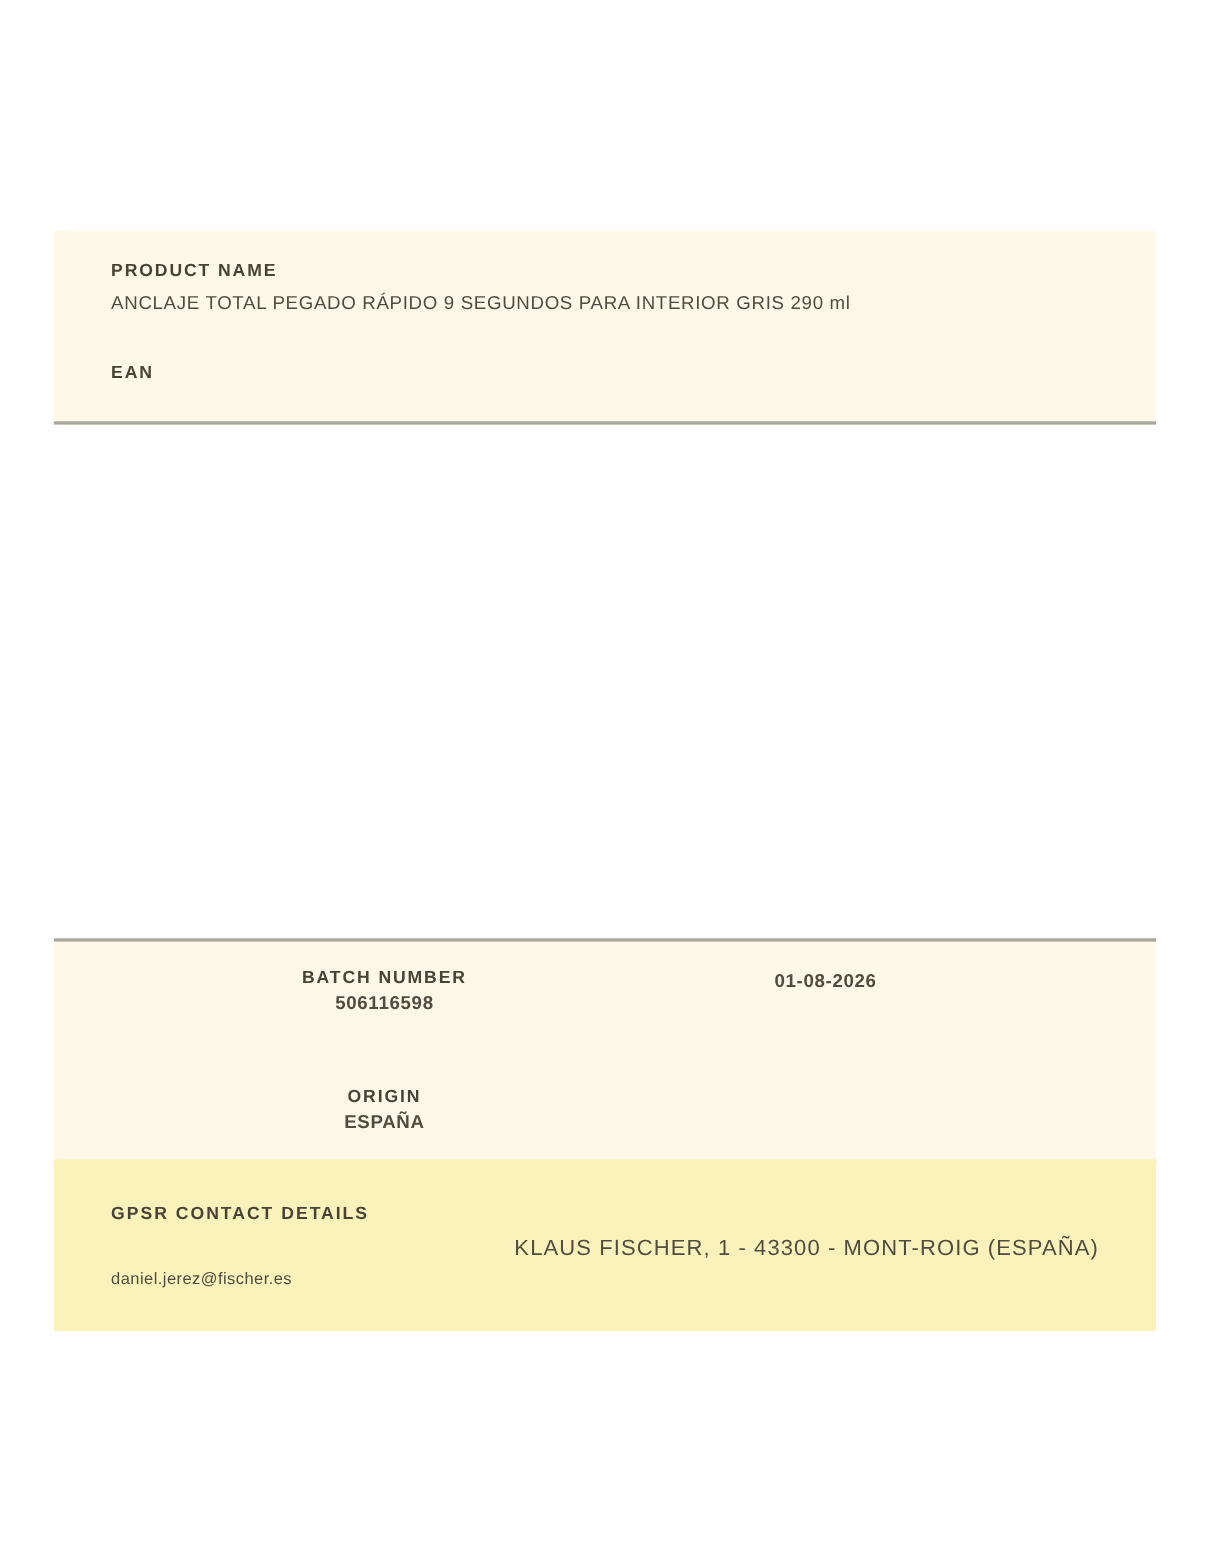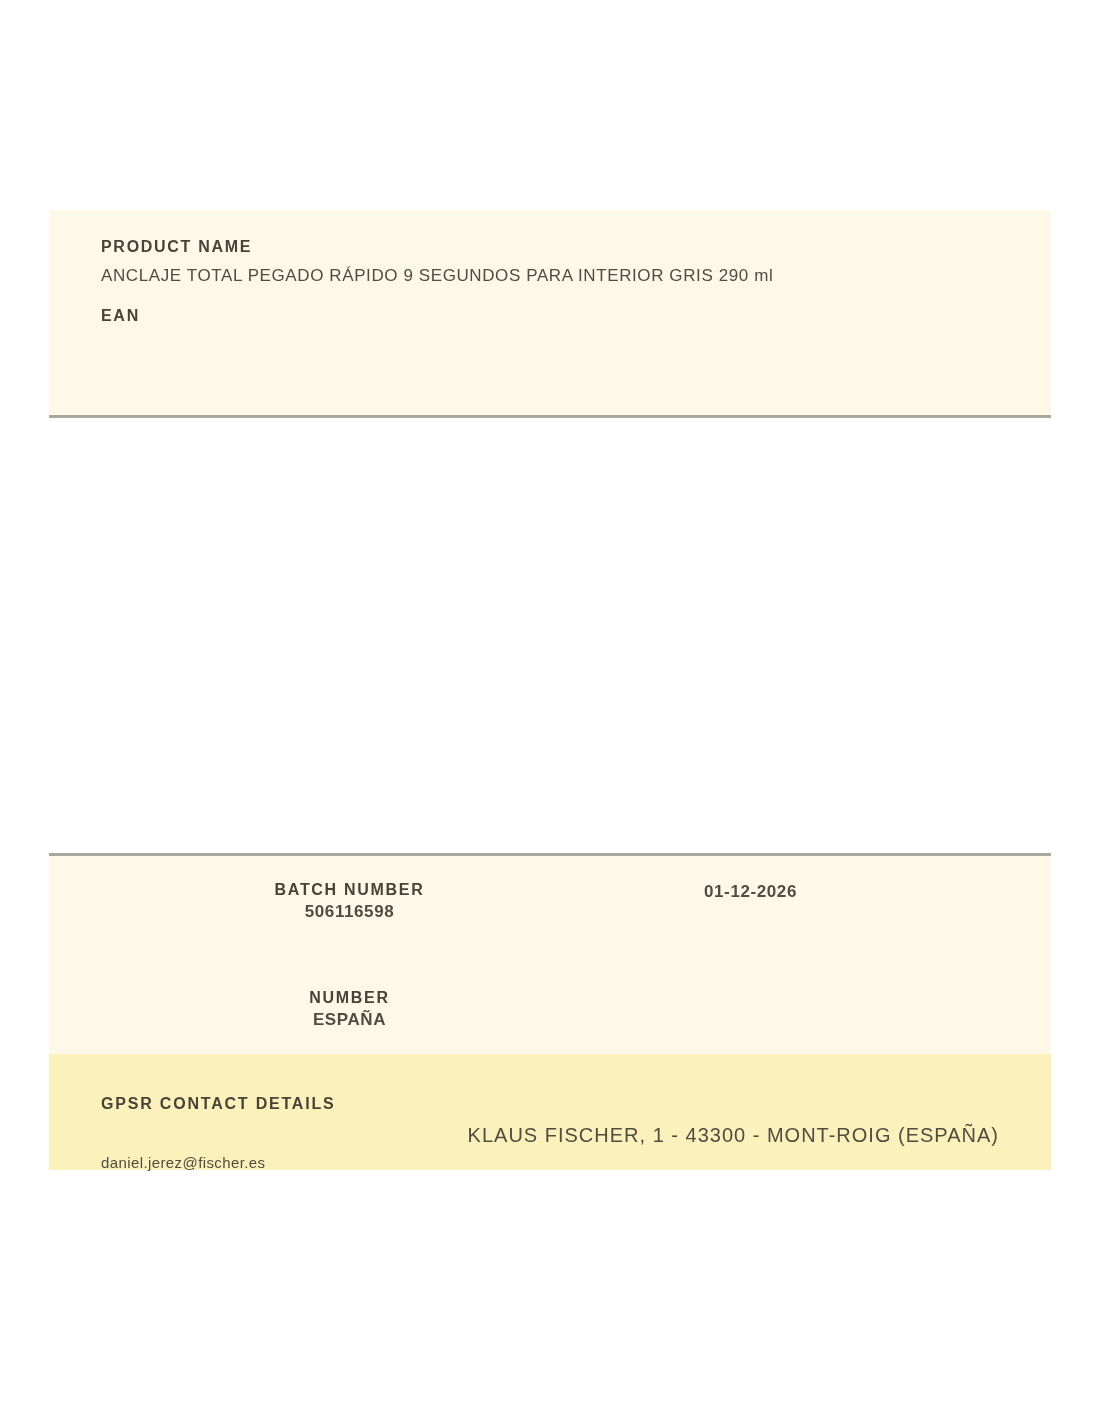--- a/index.html
+++ b/index.html
@@ -22,59 +22,59 @@
     background: var(--page_bg);
     overflow: hidden;
   }
   .panel {
     position: absolute;
     left: 49px;
     width: 1002px;
   }
   .product-panel {
     top: 210px;
-    height: 208px;
+    height: 176px;
     background: var(--cream);
     border-bottom: 3px solid var(--divider);
     padding: 27px 52px 0 52px;
   }
   .field-label {
     font-size: 16px;
     font-weight: bold;
     letter-spacing: 1.7px;
     color: var(--label_color);
     line-height: 20px;
   }
   .field-value {
     font-size: 17px;
     font-weight: normal;
     letter-spacing: 0.6px;
     color: var(--value_color);
     line-height: 20px;
   }
   .product-panel .field-value { margin-top: 9px; }
-  .product-panel .ean-block { margin-top: 20px; }
+  .product-panel .ean-block { margin-top: 44px; }
 
   .info-panel {
     top: 853px;
     height: 205px;
     background: var(--cream);
     border-top: 3px solid var(--divider);
     border-bottom: 3px solid var(--divider);
     padding: 24px 100px 0 100px;
     display: grid;
     grid-template-columns: 1fr 1fr;
     row-gap: 40px;
     text-align: center;
   }
   .info-cell .field-value { margin-top: 2px; font-weight: bold; }
 
   .gpsr-panel {
     top: 1054px;
-    height: 116px;
+    height: 156px;
     background: var(--yellow);
     padding: 40px 52px 0 52px;
   }
   .gpsr-heading {
     font-size: 16px;
     font-weight: bold;
     letter-spacing: 1.8px;
     color: var(--label_color);
     line-height: 20px;
     text-align: left;
@@ -110,24 +110,24 @@
       <div class="field-label">EAN</div>
     </div>
   </section>
 
   <section class="panel info-panel">
     <div class="info-cell">
       <div class="field-label">BATCH NUMBER</div>
       <div class="field-value">506116598</div>
     </div>
     <div class="info-cell">
-      <div class="field-value">01-12-2026</div>
+      <div class="field-value">01-08-2026</div>
     </div>
     <div class="info-cell">
-      <div class="field-label">NUMBER</div>
+      <div class="field-label">ORIGIN</div>
       <div class="field-value">ESPAÑA</div>
     </div>
   </section>
 
   <section class="panel gpsr-panel">
     <div class="gpsr-heading">GPSR CONTACT DETAILS</div>
     <div class="gpsr-address">KLAUS FISCHER, 1 - 43300 - MONT-ROIG (ESPAÑA)</div>
     <div class="gpsr-email">daniel.jerez@fischer.es</div>
   </section>
 

